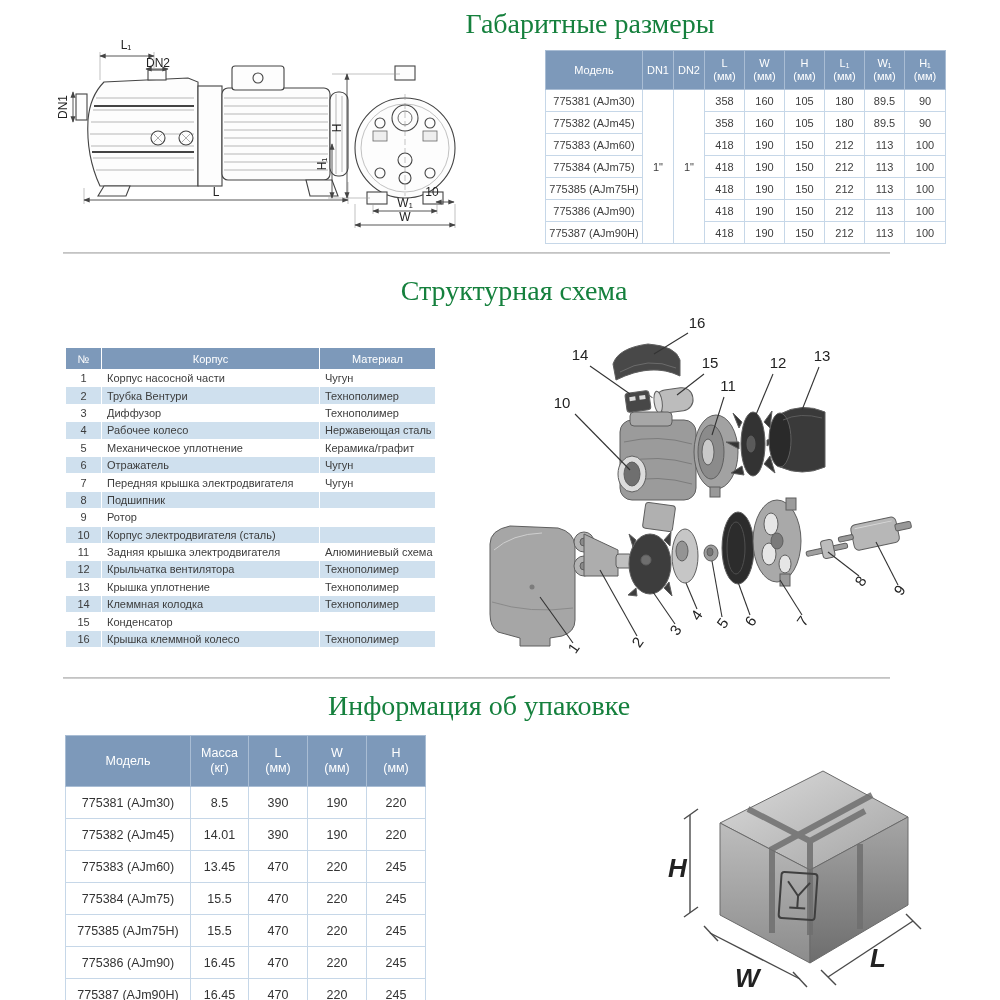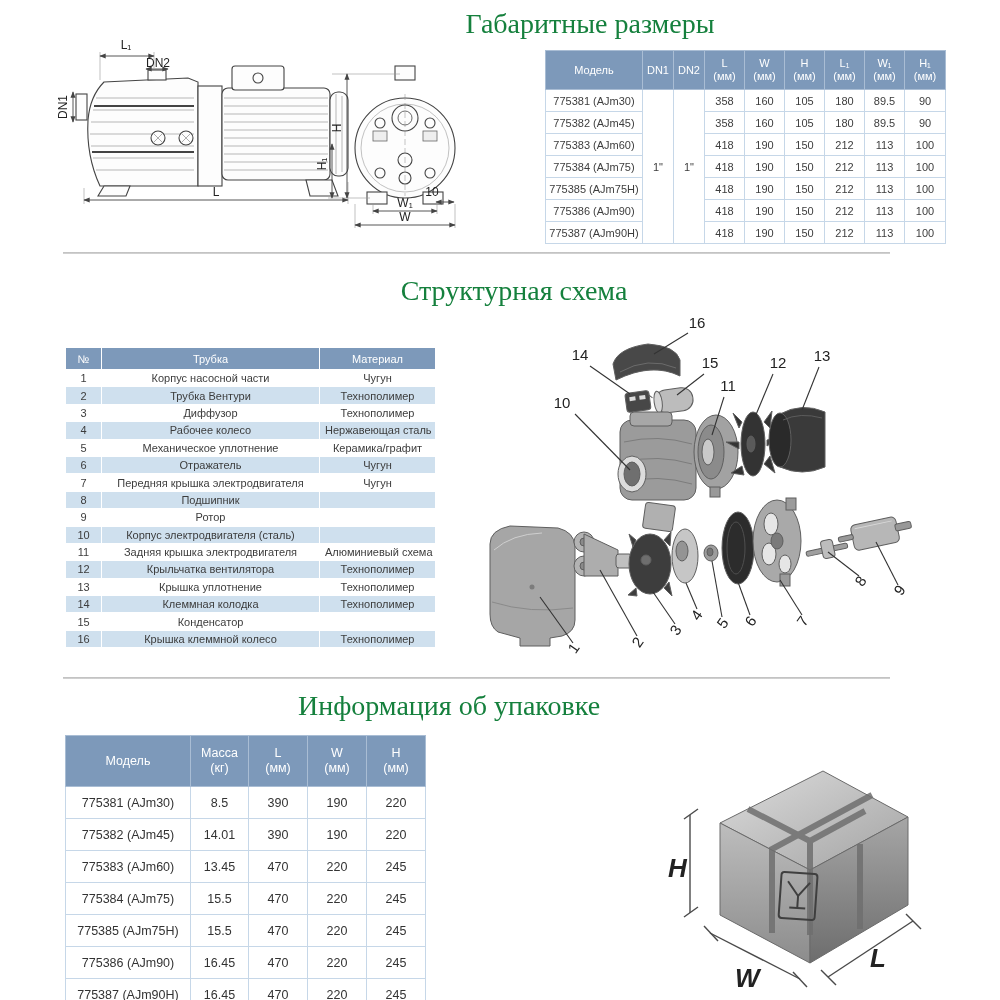--- a/index.html
+++ b/index.html
@@ -27,21 +27,21 @@
     border:1px solid #c6d7e8;font-size:11px;color:#3d3d3d;
     text-align:center;height:21px;padding:0 1px;background:#fff;
   }
   
   .parts-table th{
     background:#7d99ba;color:#fff;font-size:11px;border:1px solid #fff;
     padding:3px 4px;height:15px;
   }
   .parts-table td{
     font-size:11px;color:#3c3c3c;border:1px solid #fff;
-    padding:1px 5px;height:14.4px;background:#fff;overflow:hidden;white-space:nowrap;text-align:center;
+    padding:1px 5px;height:14.4px;background:#fff;overflow:hidden;white-space:nowrap;
   }
   .parts-table tbody tr:nth-child(even) td{background:#cfe0ee;}
   .parts-table td:first-child{text-align:center;}
   
   .pack-table th{
     background:#7d99ba;color:#fff;font-size:12.5px;line-height:15px;
     white-space:pre-line;border:1px solid #a9bdd4;padding:4px 2px;height:42px;vertical-align:middle;
   }
   .pack-table td{
     border:1px solid #c6d7e8;font-size:12.5px;color:#333;
@@ -270,21 +270,21 @@
 <div class="tbl-wrap" style="left:65px;top:347px;width:370px;">
   <table class="parts-table">
     <colgroup>
         <col style="width:36px">
         <col style="width:218px">
         <col style="width:116px">
       </colgroup>
   <thead>
         <tr>
           <th>№</th>
-          <th>Трубка</th>
+          <th>Корпус</th>
           <th>Материал</th>
         </tr>
       </thead>
       <tbody>
         <tr>
           <td>1</td>
           <td>Корпус насосной части</td>
           <td>Чугун</td>
         </tr>
         <tr>
@@ -483,21 +483,21 @@
       <text x="100" y="58" class="exp-label" text-anchor="middle">14</text>
       <line x1="224" y1="72" x2="197" y2="93" stroke="#333" stroke-width="1.1"></line>
       <text x="230" y="66" class="exp-label" text-anchor="middle">15</text>
       <line x1="208" y1="31" x2="174" y2="52" stroke="#333" stroke-width="1.1"></line>
       <text x="217" y="26" class="exp-label" text-anchor="middle">16</text>
     </g>
 </svg>
 
 <div class="divider" style="top:677px;"></div>
 
-<div class="section-title" style="left:449px;top:690px;text-align:center;">Информация об упаковке</div>
+<div class="section-title" style="left:479px;top:690px;text-align:center;">Информация об упаковке</div>
 
 <div class="tbl-wrap" style="left:65px;top:735px;width:360px;">
   <table class="pack-table">
     <colgroup>
         <col style="width:125px">
         <col style="width:58px">
         <col style="width:59px">
         <col style="width:59px">
         <col style="width:59px">
       </colgroup>

